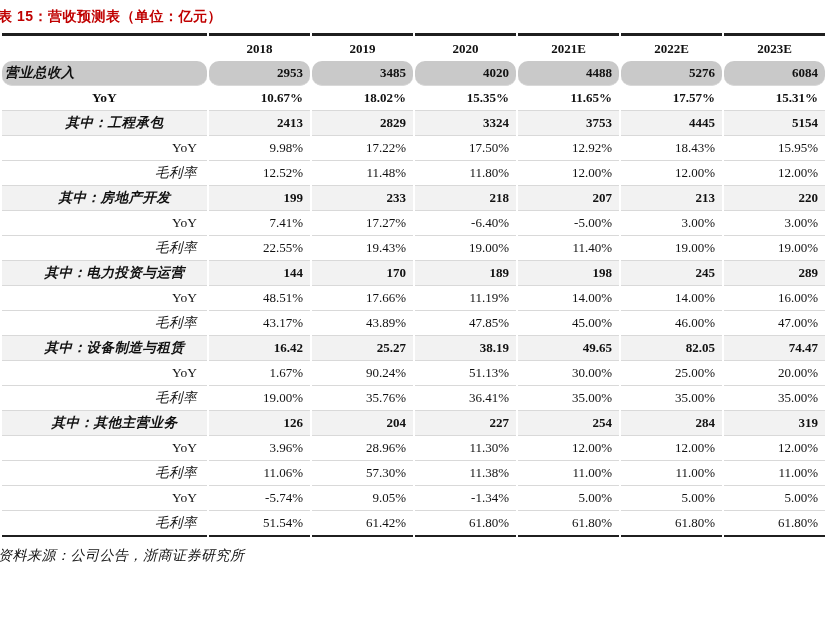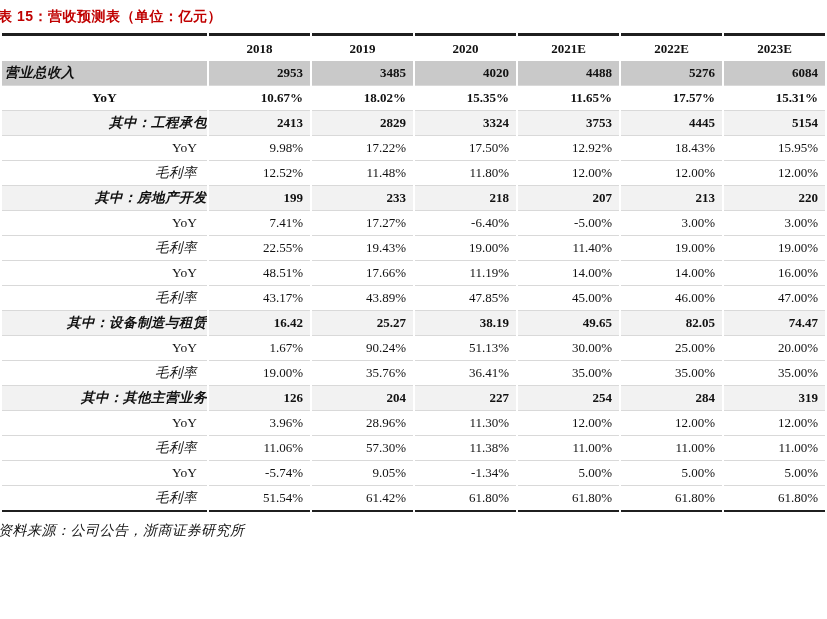--- a/index.html
+++ b/index.html
@@ -47,26 +47,26 @@
     padding:0;
     font-size:13px;
     vertical-align:middle;
     border-bottom:1px solid var(--light-border);
     white-space:nowrap;
     overflow:hidden;
   }
   td.val{text-align:right;padding-right:7px;}
   td.label{font-size:13.5px;}
   .kai{font-style:italic;letter-spacing:0.5px;}
-  tr.total td{background:var(--total-row-bg);font-weight:bold;}
+  tr.total td{background:var(--total-row-bg);font-weight:bold;border-radius:10px;}
   tr.total td.label{text-align:left;padding-left:3px;}
   tr.totalsub td{font-weight:bold;}
   tr.totalsub td.label{text-align:center;}
   tr.section td{background:var(--section-row-bg);font-weight:bold;}
-  tr.section td.label{text-align:right;padding-left:20px;}
+  tr.section td.label{text-align:center;padding-left:20px;}
   tr.sub td{font-weight:normal;}
   tr.sub td.label{text-align:right;padding-right:10px;}
   tr.last td{border-bottom:2px solid var(--heavy-border);}
   .source{
     font-size:14px;
     padding-top:10px;
     margin-left:-2px;
     white-space:nowrap;
   }
 </style>
@@ -164,20 +164,29 @@
       </tr>
       <tr class="sub">
         <td class="label kai">毛利率</td>
         <td class="val">22.55%</td>
         <td class="val">19.43%</td>
         <td class="val">19.00%</td>
         <td class="val">11.40%</td>
         <td class="val">19.00%</td>
         <td class="val">19.00%</td>
       </tr>
+      <tr class="section">
+        <td class="label kai">其中：电力投资与运营</td>
+        <td class="val">144</td>
+        <td class="val">170</td>
+        <td class="val">189</td>
+        <td class="val">198</td>
+        <td class="val">245</td>
+        <td class="val">289</td>
+      </tr>
       <tr class="sub">
         <td class="label">YoY</td>
         <td class="val">48.51%</td>
         <td class="val">17.66%</td>
         <td class="val">11.19%</td>
         <td class="val">14.00%</td>
         <td class="val">14.00%</td>
         <td class="val">16.00%</td>
       </tr>
       <tr class="sub">

